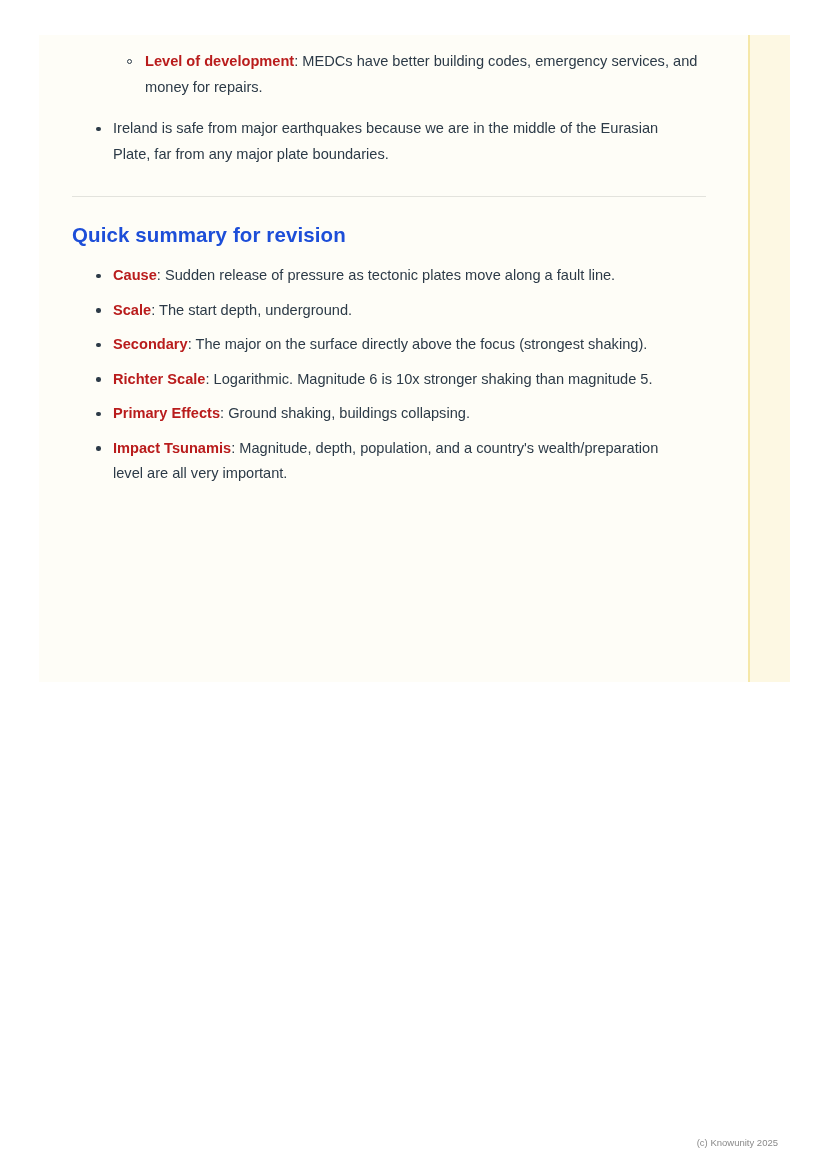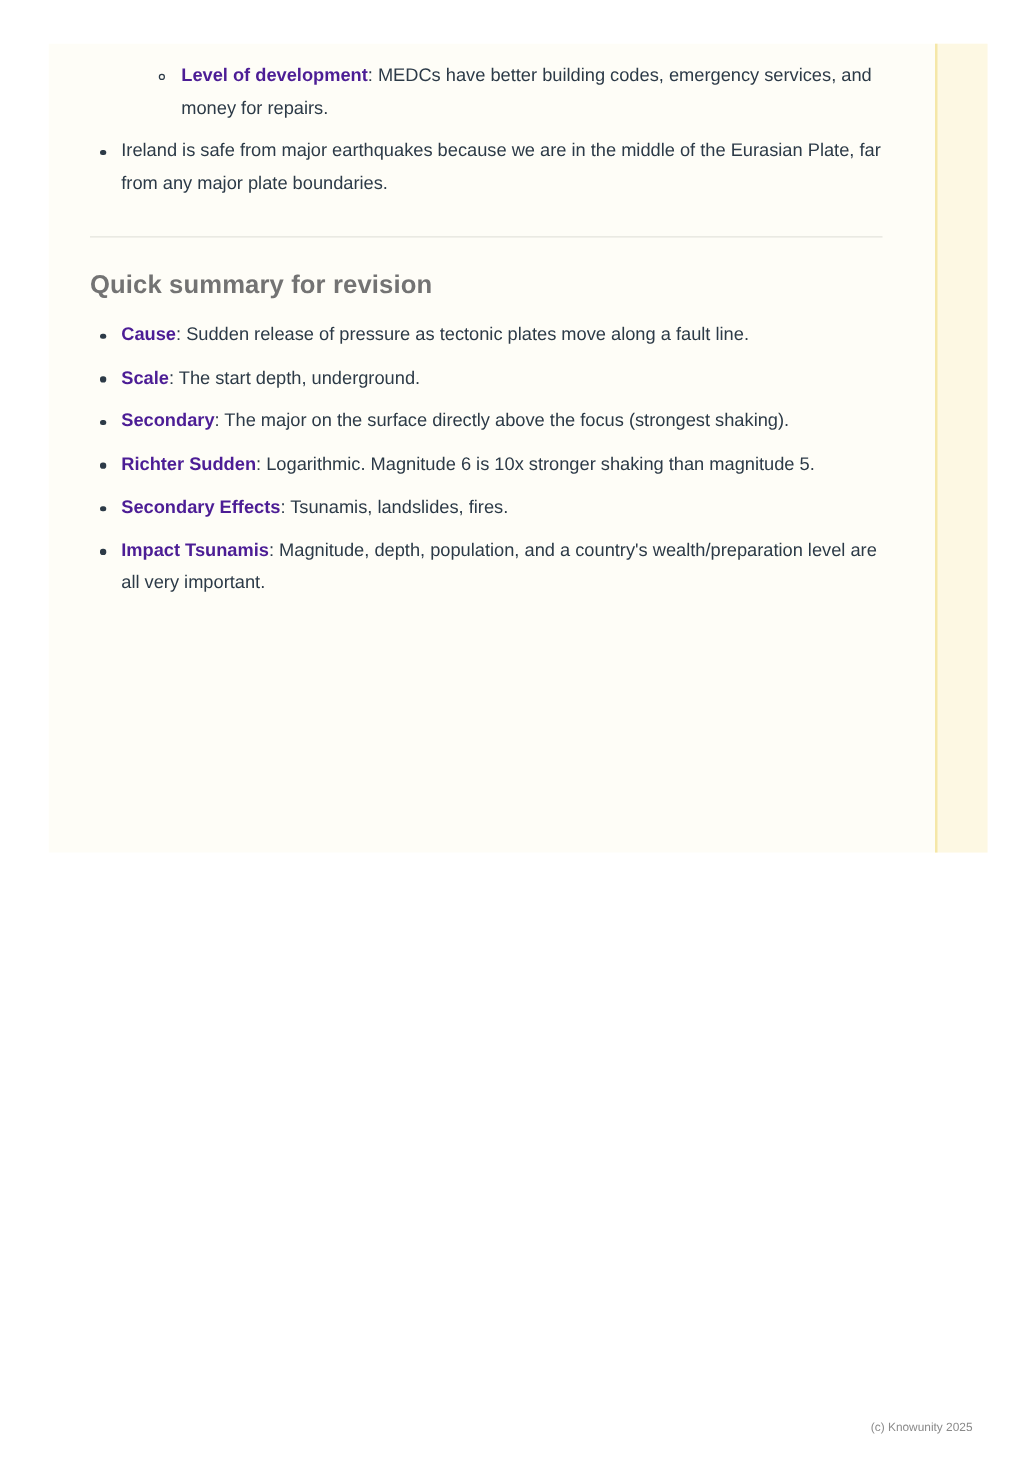--- a/index.html
+++ b/index.html
@@ -35,21 +35,21 @@
   .page-edge {
     width: 42px;
     flex: 0 0 42px;
     background: #fdf8e3;
     border-left: 2px solid #f5e7a8;
     box-sizing: border-box;
   }
 
   ul.bullets {
     list-style: none;
-    margin: 0;
+    margin: 16px;
     padding: 0;
   }
 
   li.bullet {
     position: relative;
     padding-left: 25px;
     margin: 0 0 9px 0;
     font-size: 14.6px;
     line-height: 25.5px;
     color: #2c3a47;
@@ -89,33 +89,33 @@
   }
 
   .sub-list {
     list-style: none;
     margin: 0;
     padding: 0 0 0 48px;
   }
 
   .term {
     font-weight: bold;
-    color: #4c1d95;
+    color: #b91c1c;
   }
 
   .divider {
     border: none;
     border-top: 1px solid #e3e3dd;
     margin: 29px 2px 26px 0;
   }
 
   .section-title {
     font-size: 20.5px;
     font-weight: bold;
-    color: #737373;
+    color: #1d4ed8;
     margin: 0 0 16px 0;
     letter-spacing: 0.1px;
   }
 
   .gap-block {
     height: 14px;
   }
 
   .footer {
     position: absolute;
@@ -154,24 +154,24 @@
       <li class="bullet">
         <span class="term">Cause</span><span>: Sudden release of pressure as tectonic plates move along a fault line.</span>
       </li>
       <li class="bullet">
         <span class="term">Scale</span><span>: The start depth, underground.</span>
       </li>
       <li class="bullet">
         <span class="term">Secondary</span><span>: The major on the surface directly above the focus (strongest shaking).</span>
       </li>
       <li class="bullet">
-        <span class="term">Richter Sudden</span><span>: Logarithmic. Magnitude 6 is 10x stronger shaking than magnitude 5.</span>
+        <span class="term">Richter Scale</span><span>: Logarithmic. Magnitude 6 is 10x stronger shaking than magnitude 5.</span>
       </li>
       <li class="bullet">
-        <span class="term">Secondary Effects</span><span>: Tsunamis, landslides, fires.</span>
+        <span class="term">Primary Effects</span><span>: Ground shaking, buildings collapsing.</span>
       </li>
       <li class="bullet">
         <span class="term">Impact Tsunamis</span><span>: Magnitude, depth, population, and a country's wealth/preparation level are all very important.</span>
       </li>
     </ul>
 
   </div>
   <div class="page-edge"></div>
 </div>
 

